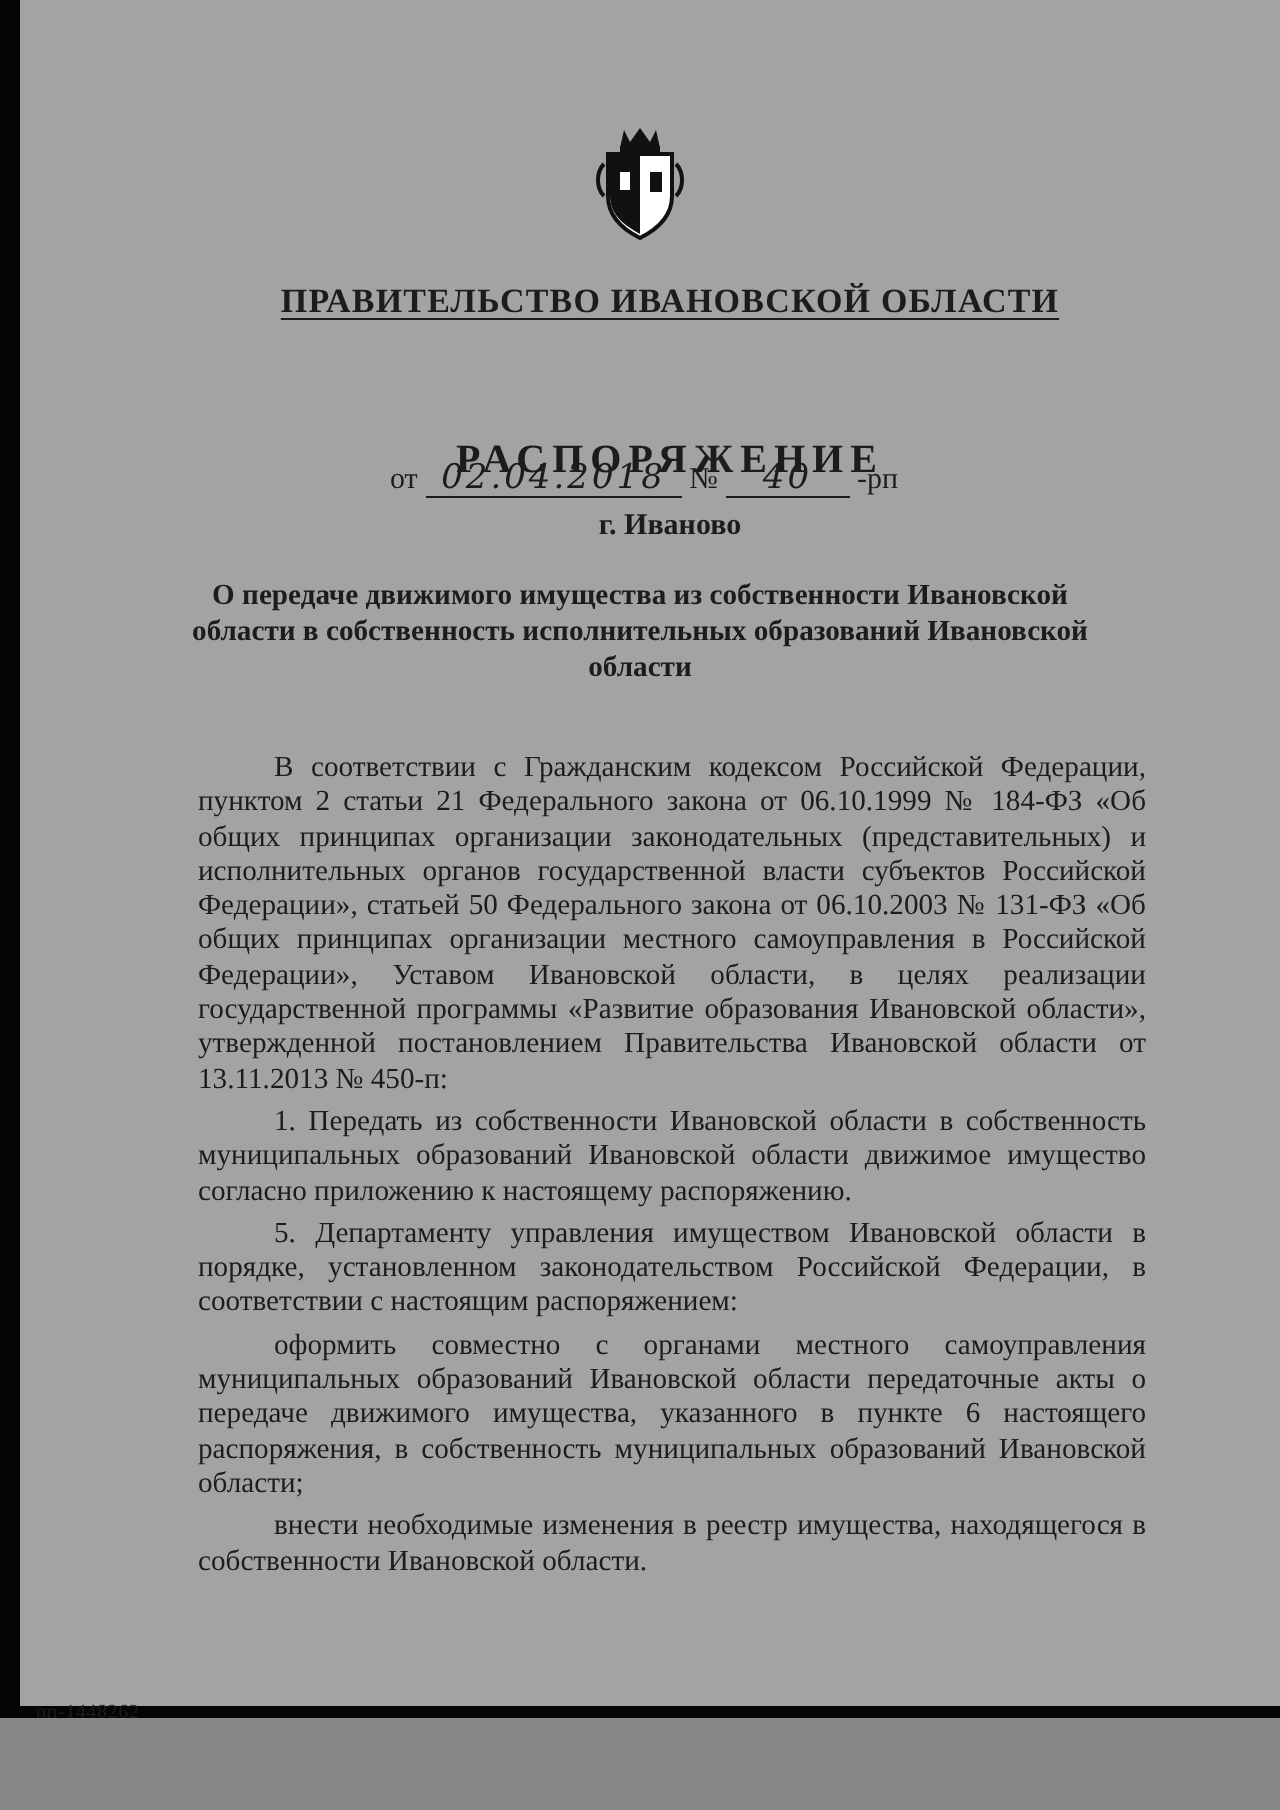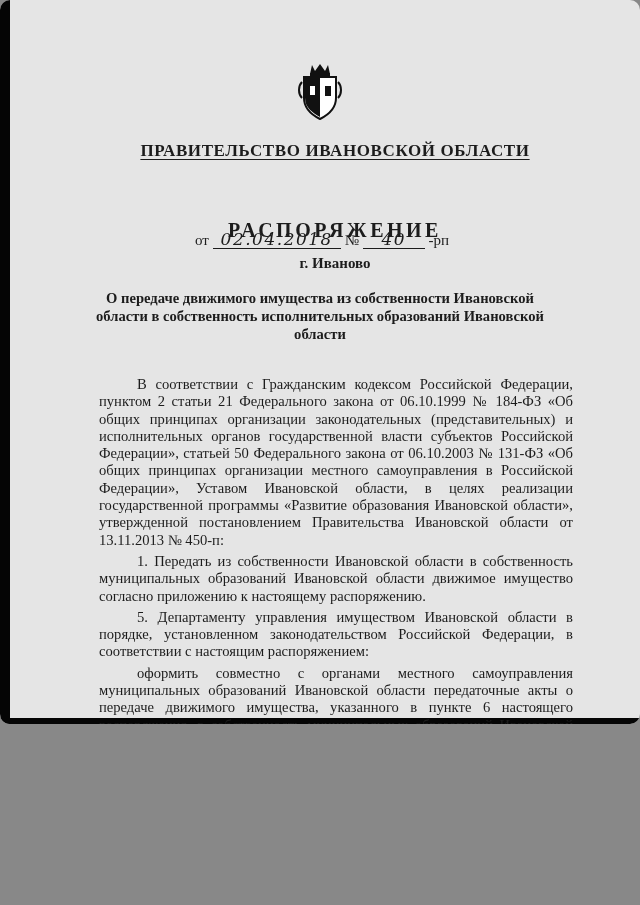--- a/index.html
+++ b/index.html
@@ -1,24 +1,23 @@
 <!DOCTYPE html>
 <html><head>
 <meta charset="utf-8">
 <style>
   html,body { margin:0; padding:0; background:#888; }
   .page {
     position:relative;
-    width:640px; height:724px;
-    background:#e5e5e5;
+    width:640px; height:859px;
+    background:#a3a3a3;
     font-family:"Liberation Serif", serif;
     color:#1c1c1c;
     overflow:hidden;
     margin:0 auto;
-    border-radius:10px;
   }
   
   .scan-edge-left {
     position:absolute; left:0; top:0; width:10px; height:100%;
     background:#050505;
   }
   .scan-edge-bottom {
     position:absolute; left:0; bottom:0; width:100%; height:6px;
     background:#050505;
   }
@@ -133,17 +132,18 @@
 
   <div class="city">г. Иваново</div>
 
   <div class="doc-title">О передаче движимого имущества из собственности Ивановской области в собственность исполнительных образований Ивановской области</div>
 
   <div class="body-text">
     <p>В соответствии с Гражданским кодексом Российской Федерации, пунктом 2 статьи 21 Федерального закона от 06.10.1999 № 184-ФЗ «Об общих принципах организации законодательных (представительных) и исполнительных органов государственной власти субъектов Российской Федерации», статьей 50 Федерального закона от 06.10.2003 № 131-ФЗ «Об общих принципах организации местного самоуправления в Российской Федерации», Уставом Ивановской области, в целях реализации государственной программы «Развитие образования Ивановской области», утвержденной постановлением Правительства Ивановской области от 13.11.2013 № 450-п:</p>
     <p>1. Передать из собственности Ивановской области в собственность муниципальных образований Ивановской области движимое имущество согласно приложению к настоящему распоряжению.</p>
     <p>5. Департаменту управления имуществом Ивановской области в порядке, установленном законодательством Российской Федерации, в соответствии с настоящим распоряжением:</p>
     <p>оформить совместно с органами местного самоуправления муниципальных образований Ивановской области передаточные акты о передаче движимого имущества, указанного в пункте 6 настоящего распоряжения, в собственность муниципальных образований Ивановской области;</p>
+    <p>внести необходимые изменения в реестр имущества, находящегося в собственности Ивановской области.</p>
   </div>
 
   <div class="footer-code">рп-1448262</div>
 
 </div>
 
 </body></html>

